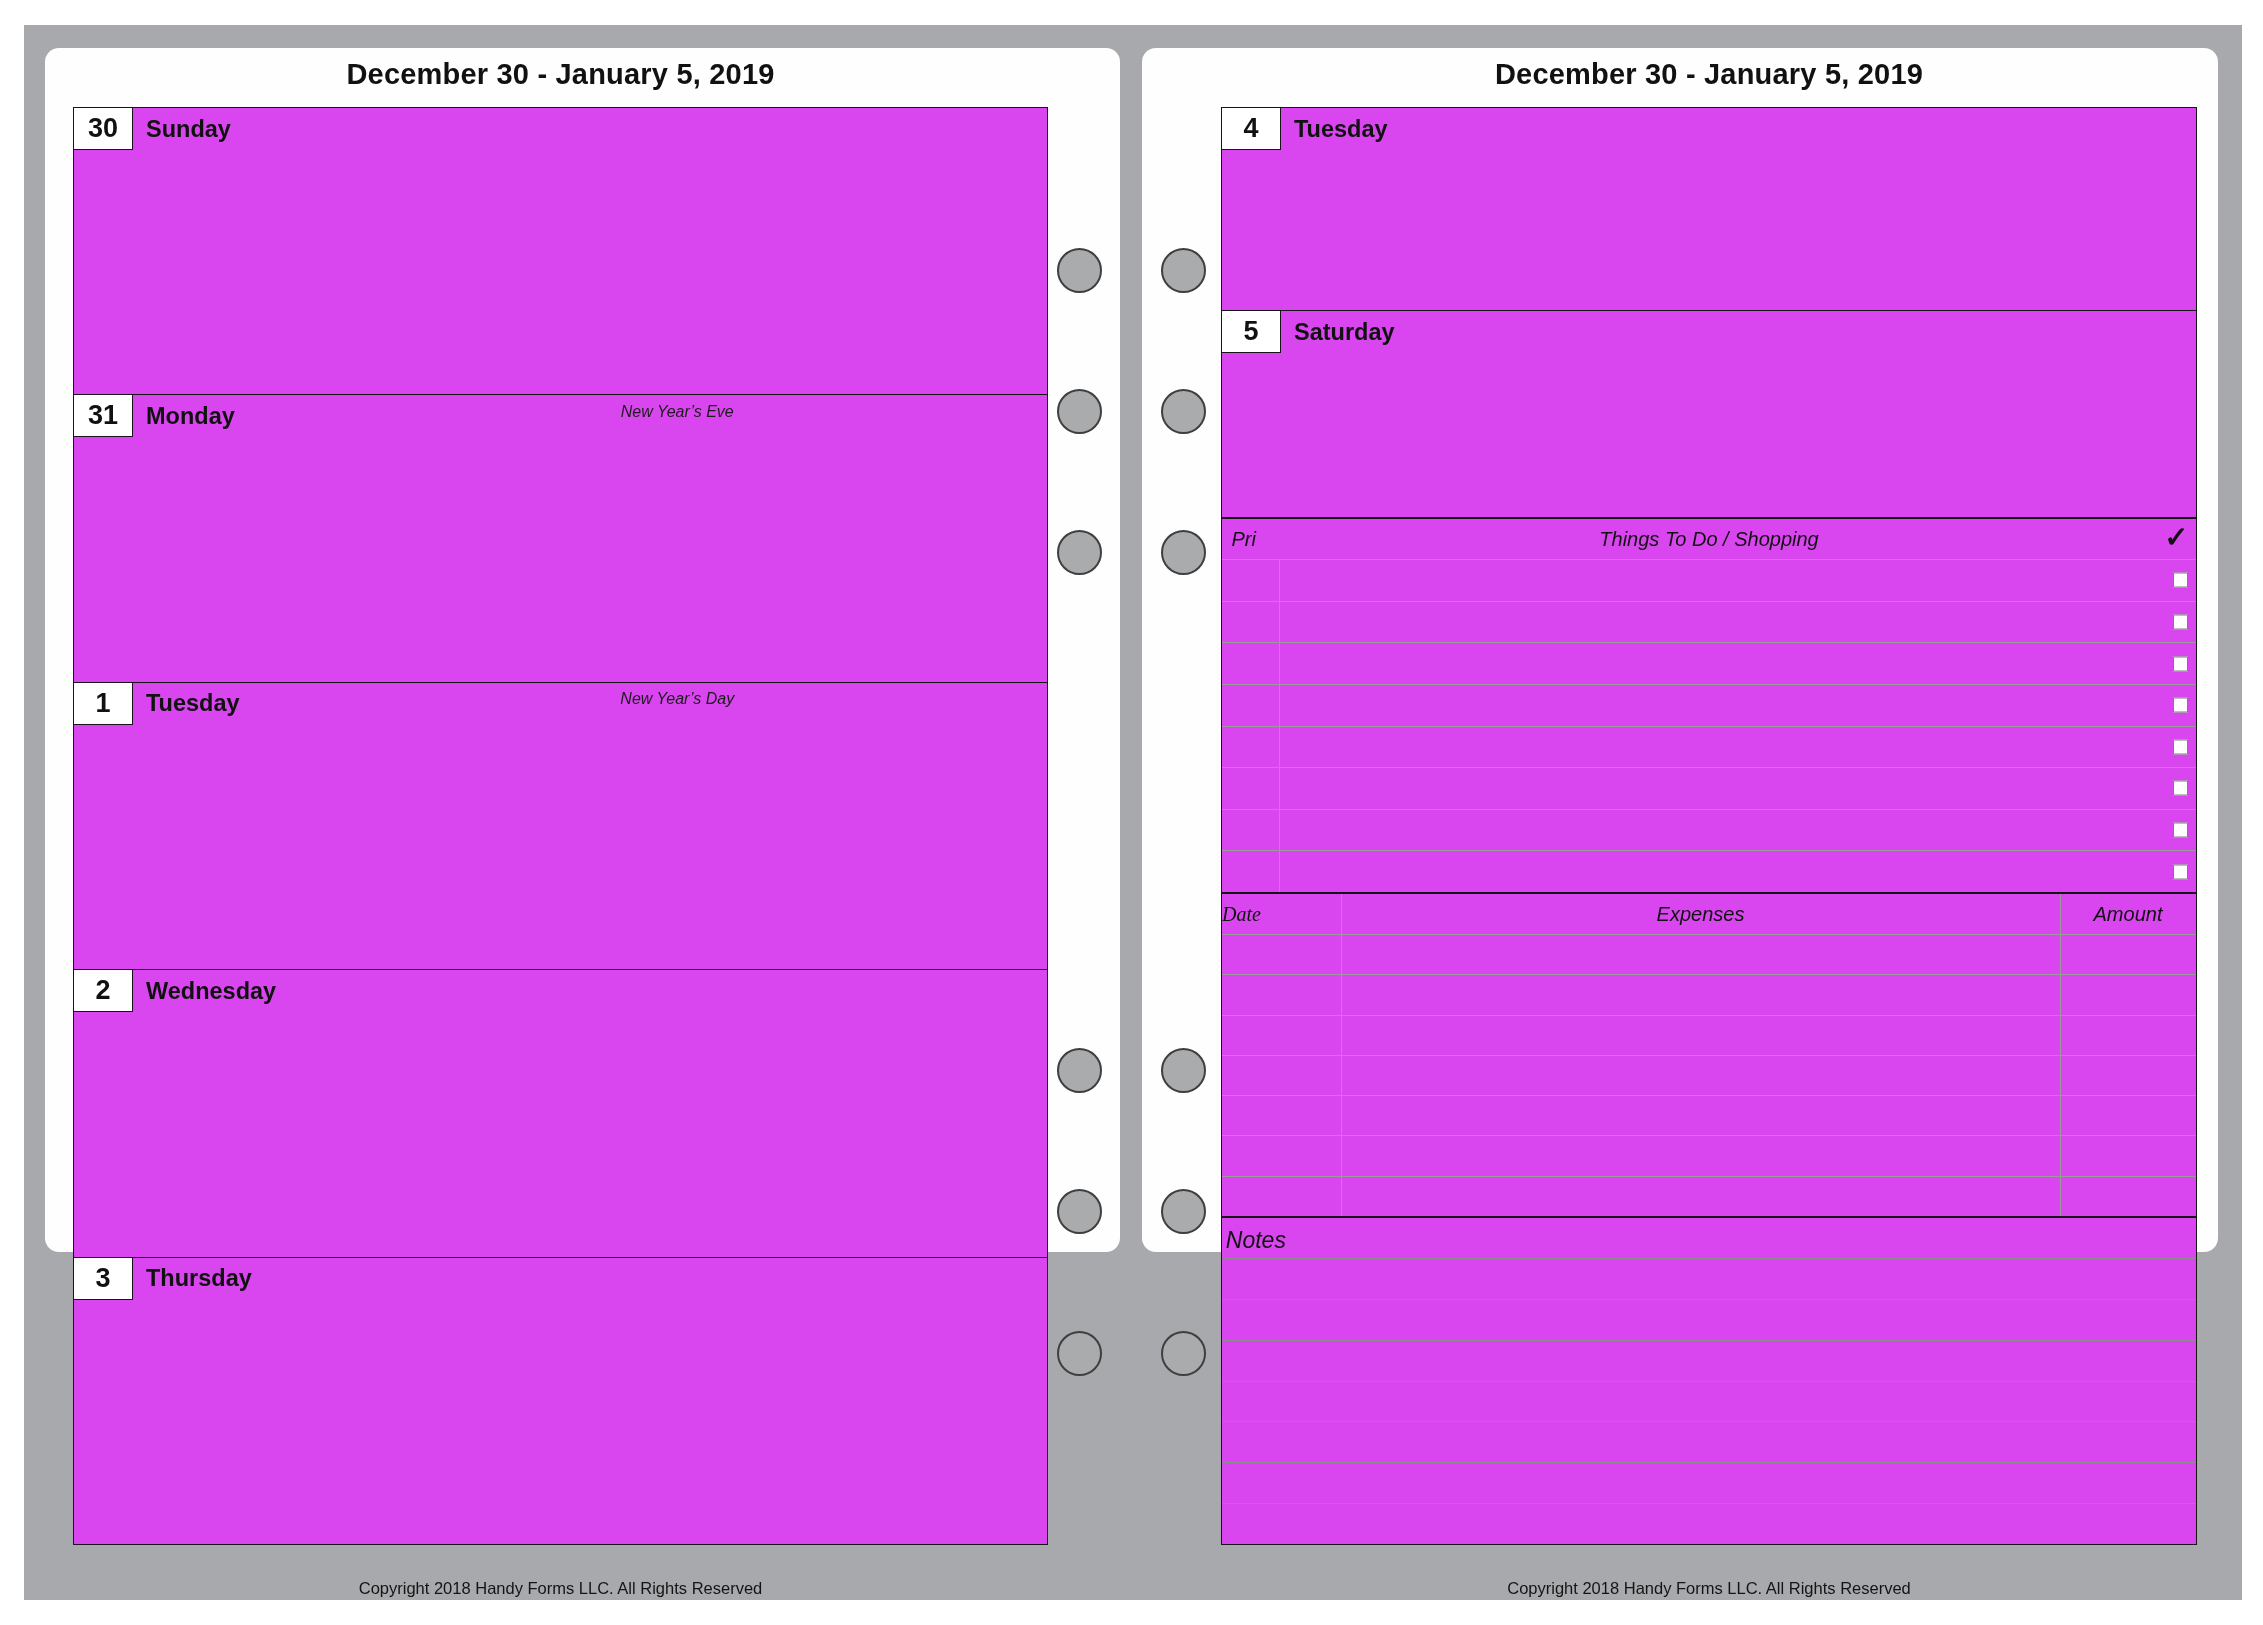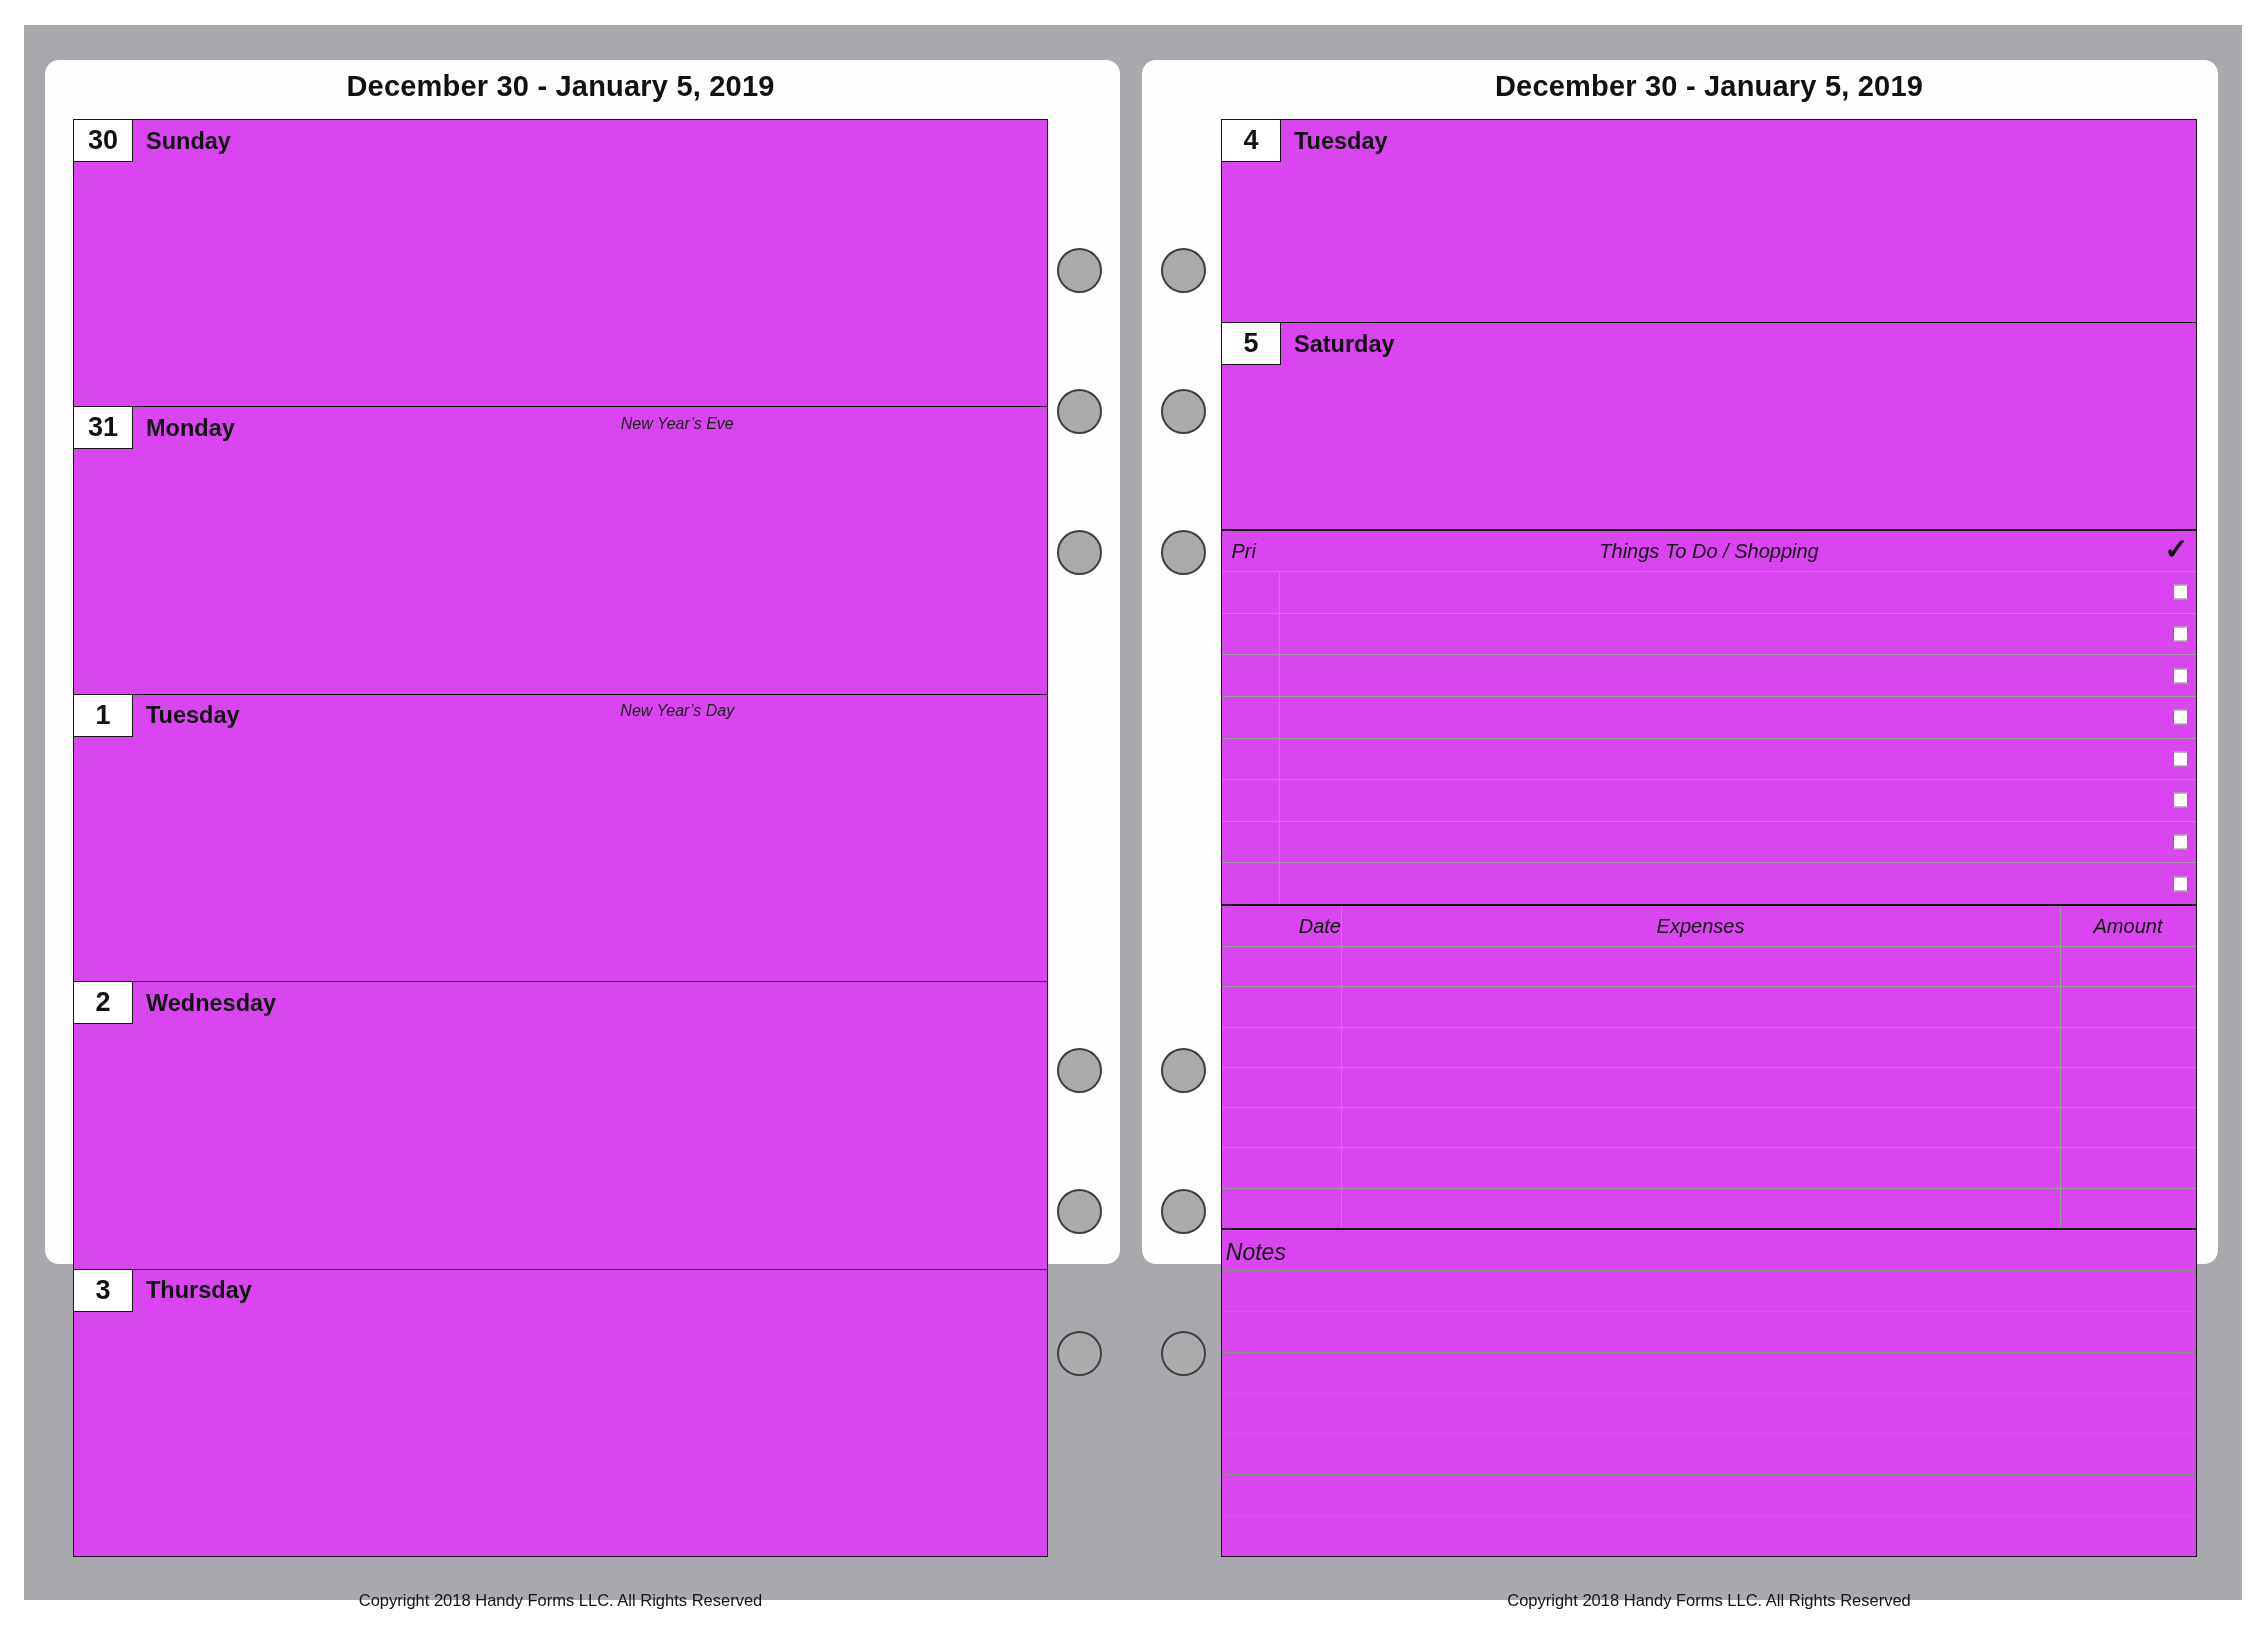--- a/index.html
+++ b/index.html
@@ -1,20 +1,20 @@
 <!DOCTYPE html>
 <html style="font-size:15px"><head>
 <meta charset="utf-8">
 <style>
   * { margin:0; padding:0; box-sizing:border-box; }
   html,body { background:#ffffff; }
   body { font-family:"Liberation Sans", sans-serif; color:#111; }
   .canvas { position:relative; width:2264px; height:1625px; background:#ffffff; overflow:hidden; }
   .frame { position:absolute; left:23.5px; top:25.4px; width:2218px; height:1575px; background:#a7a9ac; }
-  .page { position:absolute; top:60px; height:1204px; background:#fefefe;border-radius:14px; }
+  .page { position:absolute; top:48px; height:1204px; background:#fefefe;border-radius:14px; }
   .page.left  { left:45px;  width:1075px; }
   .page.right { left:1142px; width:1076px; }
 
   .page-title { position:absolute; top:7.5px; height:36px; line-height:36px;
                 font-size:29px; font-weight:bold; text-align:center; letter-spacing:0.2px; }
   .page.left  .page-title { left:28px; width:975px; }
   .page.right .page-title { left:79px; width:976px; }
 
   .grid { position:absolute; top:59px; height:1438px; border:1.9px solid #151515; background:#d946ef;
           display:flex; flex-direction:column; }
@@ -48,21 +48,21 @@
   .cb { position:absolute; right:8.5px; top:50%; transform:translateY(-50%);
         width:15px; height:15px; border:1.9px solid #7d7d7d; background:#fff; }
 
   
   .expenses { height:324px; border-top:2.8px solid #151515; position:relative;
               display:flex; flex-direction:column; }
   .exp-vline { position:absolute; top:0; bottom:0; width:0; border-left:0.9px solid #9b9b9b; }
   .exp-vline.v1 { left:119px; }
   .exp-vline.v2 { left:838px; }
   .exp-header { height:40px; position:relative; font-style:italic; font-size:20px; }
-  .exp-header .date { position:absolute; left:0;    width:119px; top:8.5px; text-align:right; }
+  .exp-header .date { position:absolute; left:0;    width:119px; top:8.5px; text-align:left;font-family:Liberation Serif, serif; }
   .exp-header .exp  { position:absolute; left:119px; width:719px; top:8.5px; text-align:center; }
   .exp-header .amt  { position:absolute; left:838px; right:0;     top:8.5px; text-align:center; }
   .exp-rows { flex:1; display:flex; flex-direction:column; }
   .exp-row  { flex:1; border-top:0.9px solid #9b9b9b; }
 
   
   .notes { flex:1; border-top:2.8px solid #151515; display:flex; flex-direction:column; }
   .notes-label { height:40px; font-style:italic; font-size:23px; padding:8.5px 0 0 3.8px; }
   .notes-rows { flex:1; display:flex; flex-direction:column; }
   .note-row { flex:1; border-top:0.9px solid #8d8d8d; }

